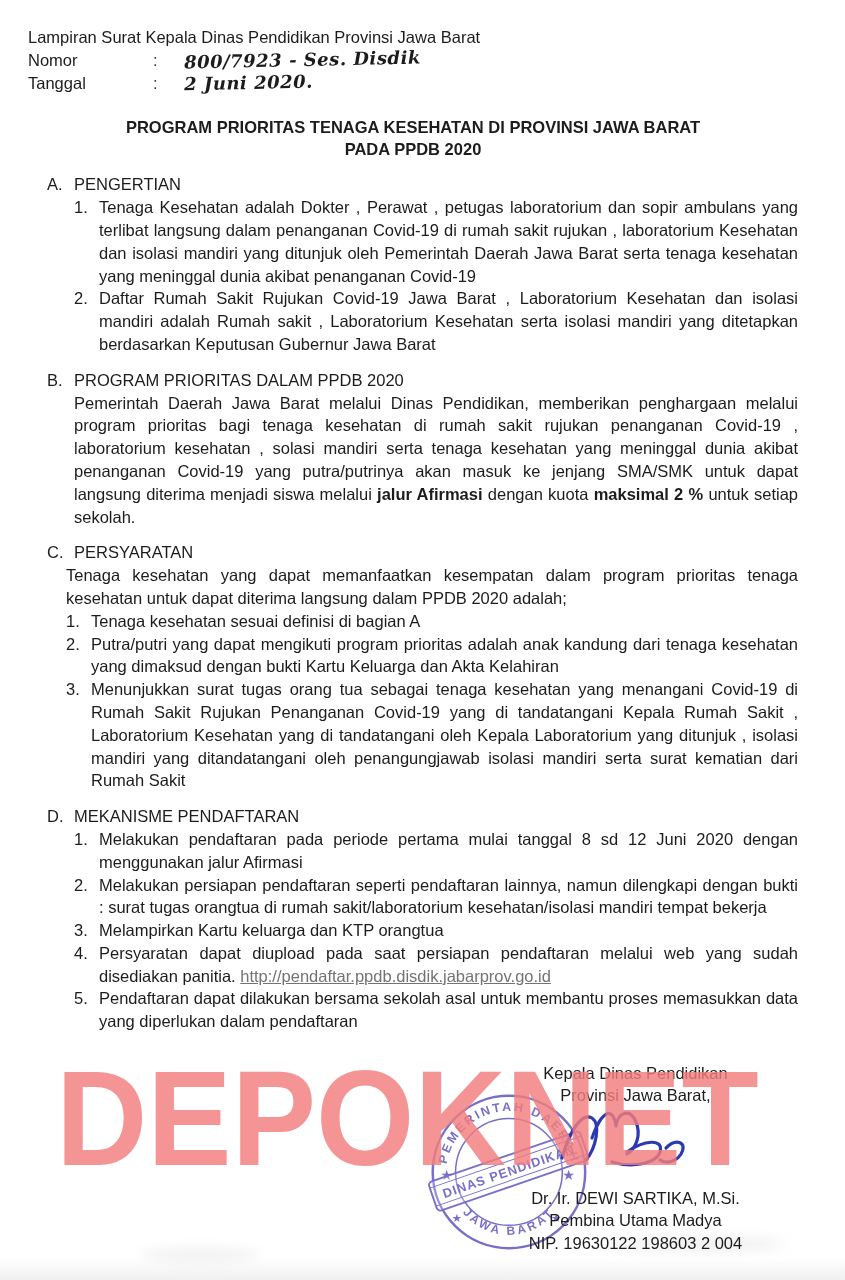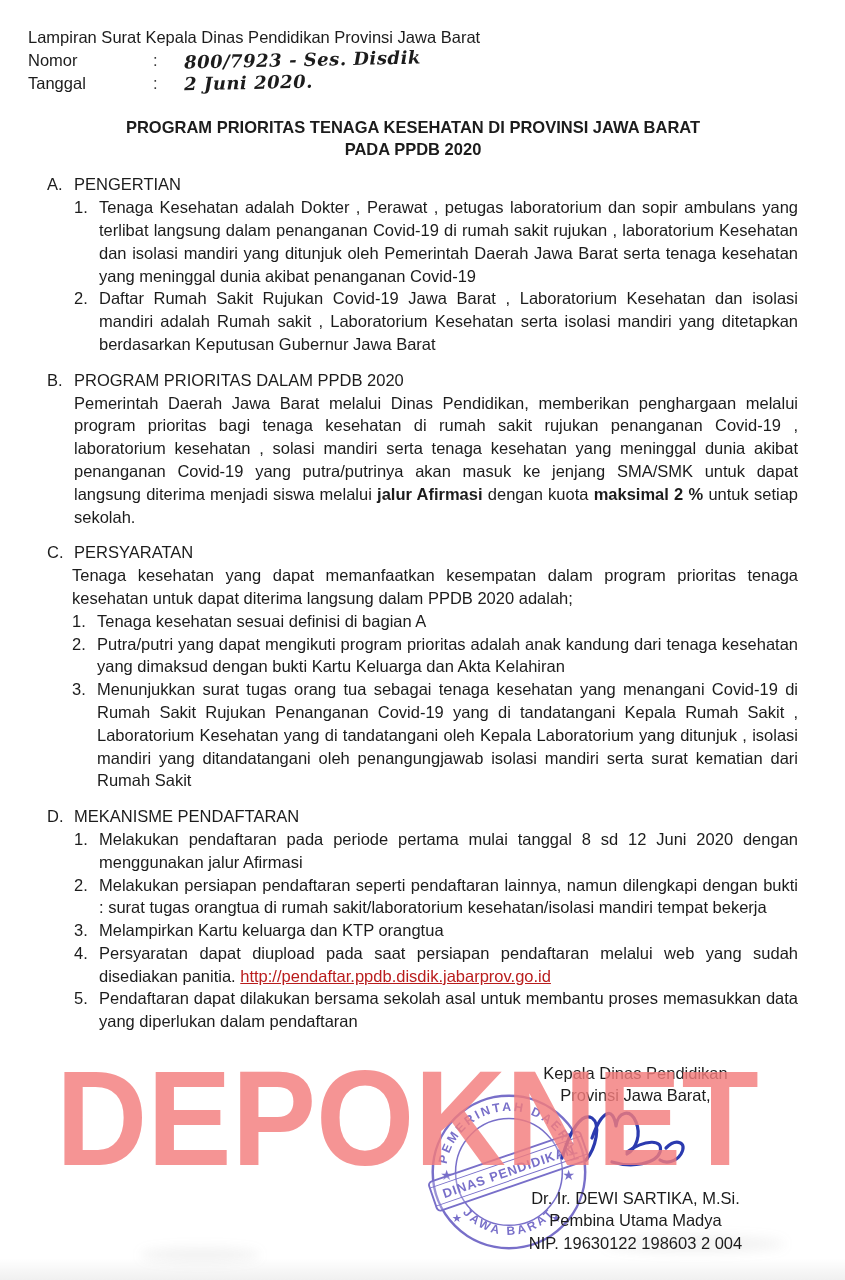--- a/index.html
+++ b/index.html
@@ -39,21 +39,21 @@
   
   .section { margin-left:19px; margin-top:13px; }
   .sec-head { display:flex; text-transform:none; }
   .sec-letter { width:27px; flex:none; }
   .sec-body { flex:1; }
   .sec-para { text-align:justify; }
   .li { display:flex; }
   .li-num { width:25px; flex:none; }
   .li-text { flex:1; text-align:justify; }
   .b { font-weight:bold; }
-  .link { color:#b91c1c; text-decoration:underline; cursor:pointer; }
+  .link { color:#737373; text-decoration:underline; cursor:pointer; }
 
   
   .sig-block {
     position:absolute; left:488px; top:1062px; width:295px;
     text-align:center; line-height:22.4px; z-index:3;
   }
   .sig-gap { height:80px; }
 
   .sig-scribble {
     position:absolute; left:548px; top:1096px; z-index:4;
@@ -137,21 +137,21 @@
         <span>PROGRAM PRIORITAS DALAM PPDB 2020</span>
       </div>
       <div class="sec-para" style="margin-left:27px;"><span>Pemerintah Daerah Jawa Barat melalui Dinas Pendidikan, memberikan penghargaan melalui program prioritas bagi tenaga kesehatan di rumah sakit rujukan penanganan Covid-19 , laboratorium kesehatan   , solasi mandiri serta tenaga kesehatan yang meninggal dunia akibat penanganan Covid-19 yang putra/putrinya akan masuk ke jenjang SMA/SMK untuk dapat langsung diterima menjadi siswa melalui </span><span class="b">jalur Afirmasi</span><span> dengan kuota </span><span class="b">maksimal 2 %</span><span> untuk setiap sekolah.</span></div>
     </div>
 
     <div class="section">
       <div class="sec-head">
         <span class="sec-letter">C.</span>
         <span>PERSYARATAN</span>
       </div>
-      <div style="margin-left:25px;">
+      <div style="margin-left:19px;">
         <div class="sec-para">Tenaga kesehatan yang dapat memanfaatkan kesempatan dalam program prioritas tenaga kesehatan untuk dapat diterima langsung dalam PPDB 2020 adalah;</div>
         <div class="li">
           <span class="li-num">1.</span>
           <span class="li-text">Tenaga kesehatan sesuai definisi di bagian A</span>
         </div>
         <div class="li">
           <span class="li-num">2.</span>
           <span class="li-text">Putra/putri yang dapat mengikuti program prioritas adalah anak kandung dari tenaga kesehatan yang dimaksud dengan bukti Kartu Keluarga dan Akta Kelahiran</span>
         </div>
         <div class="li">

